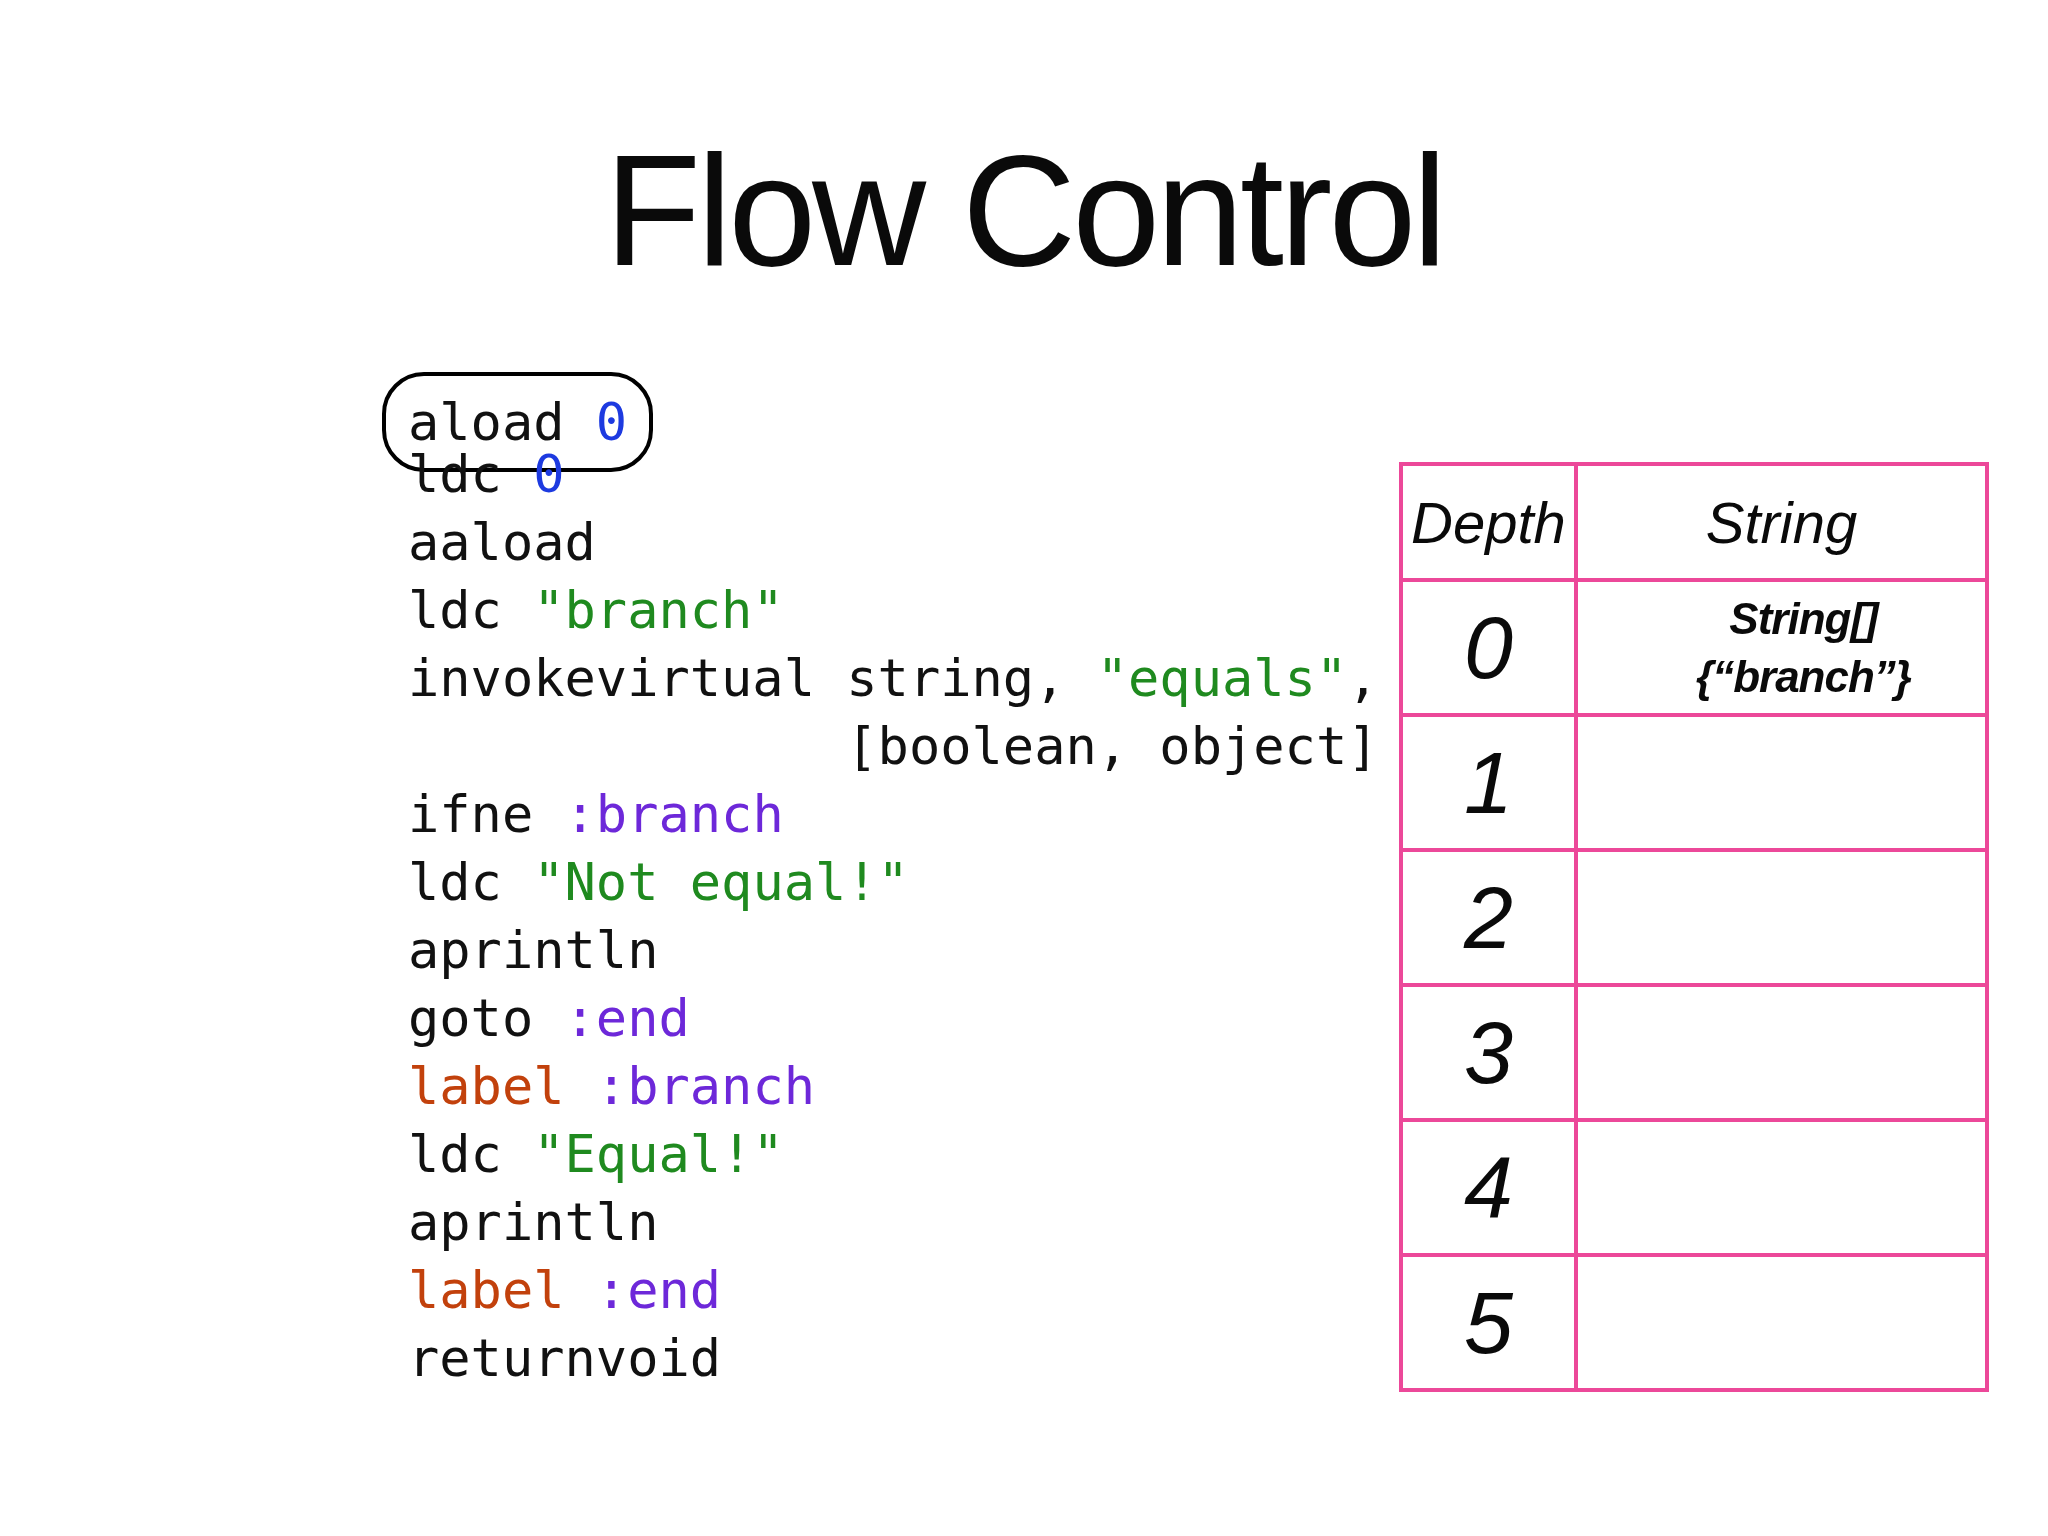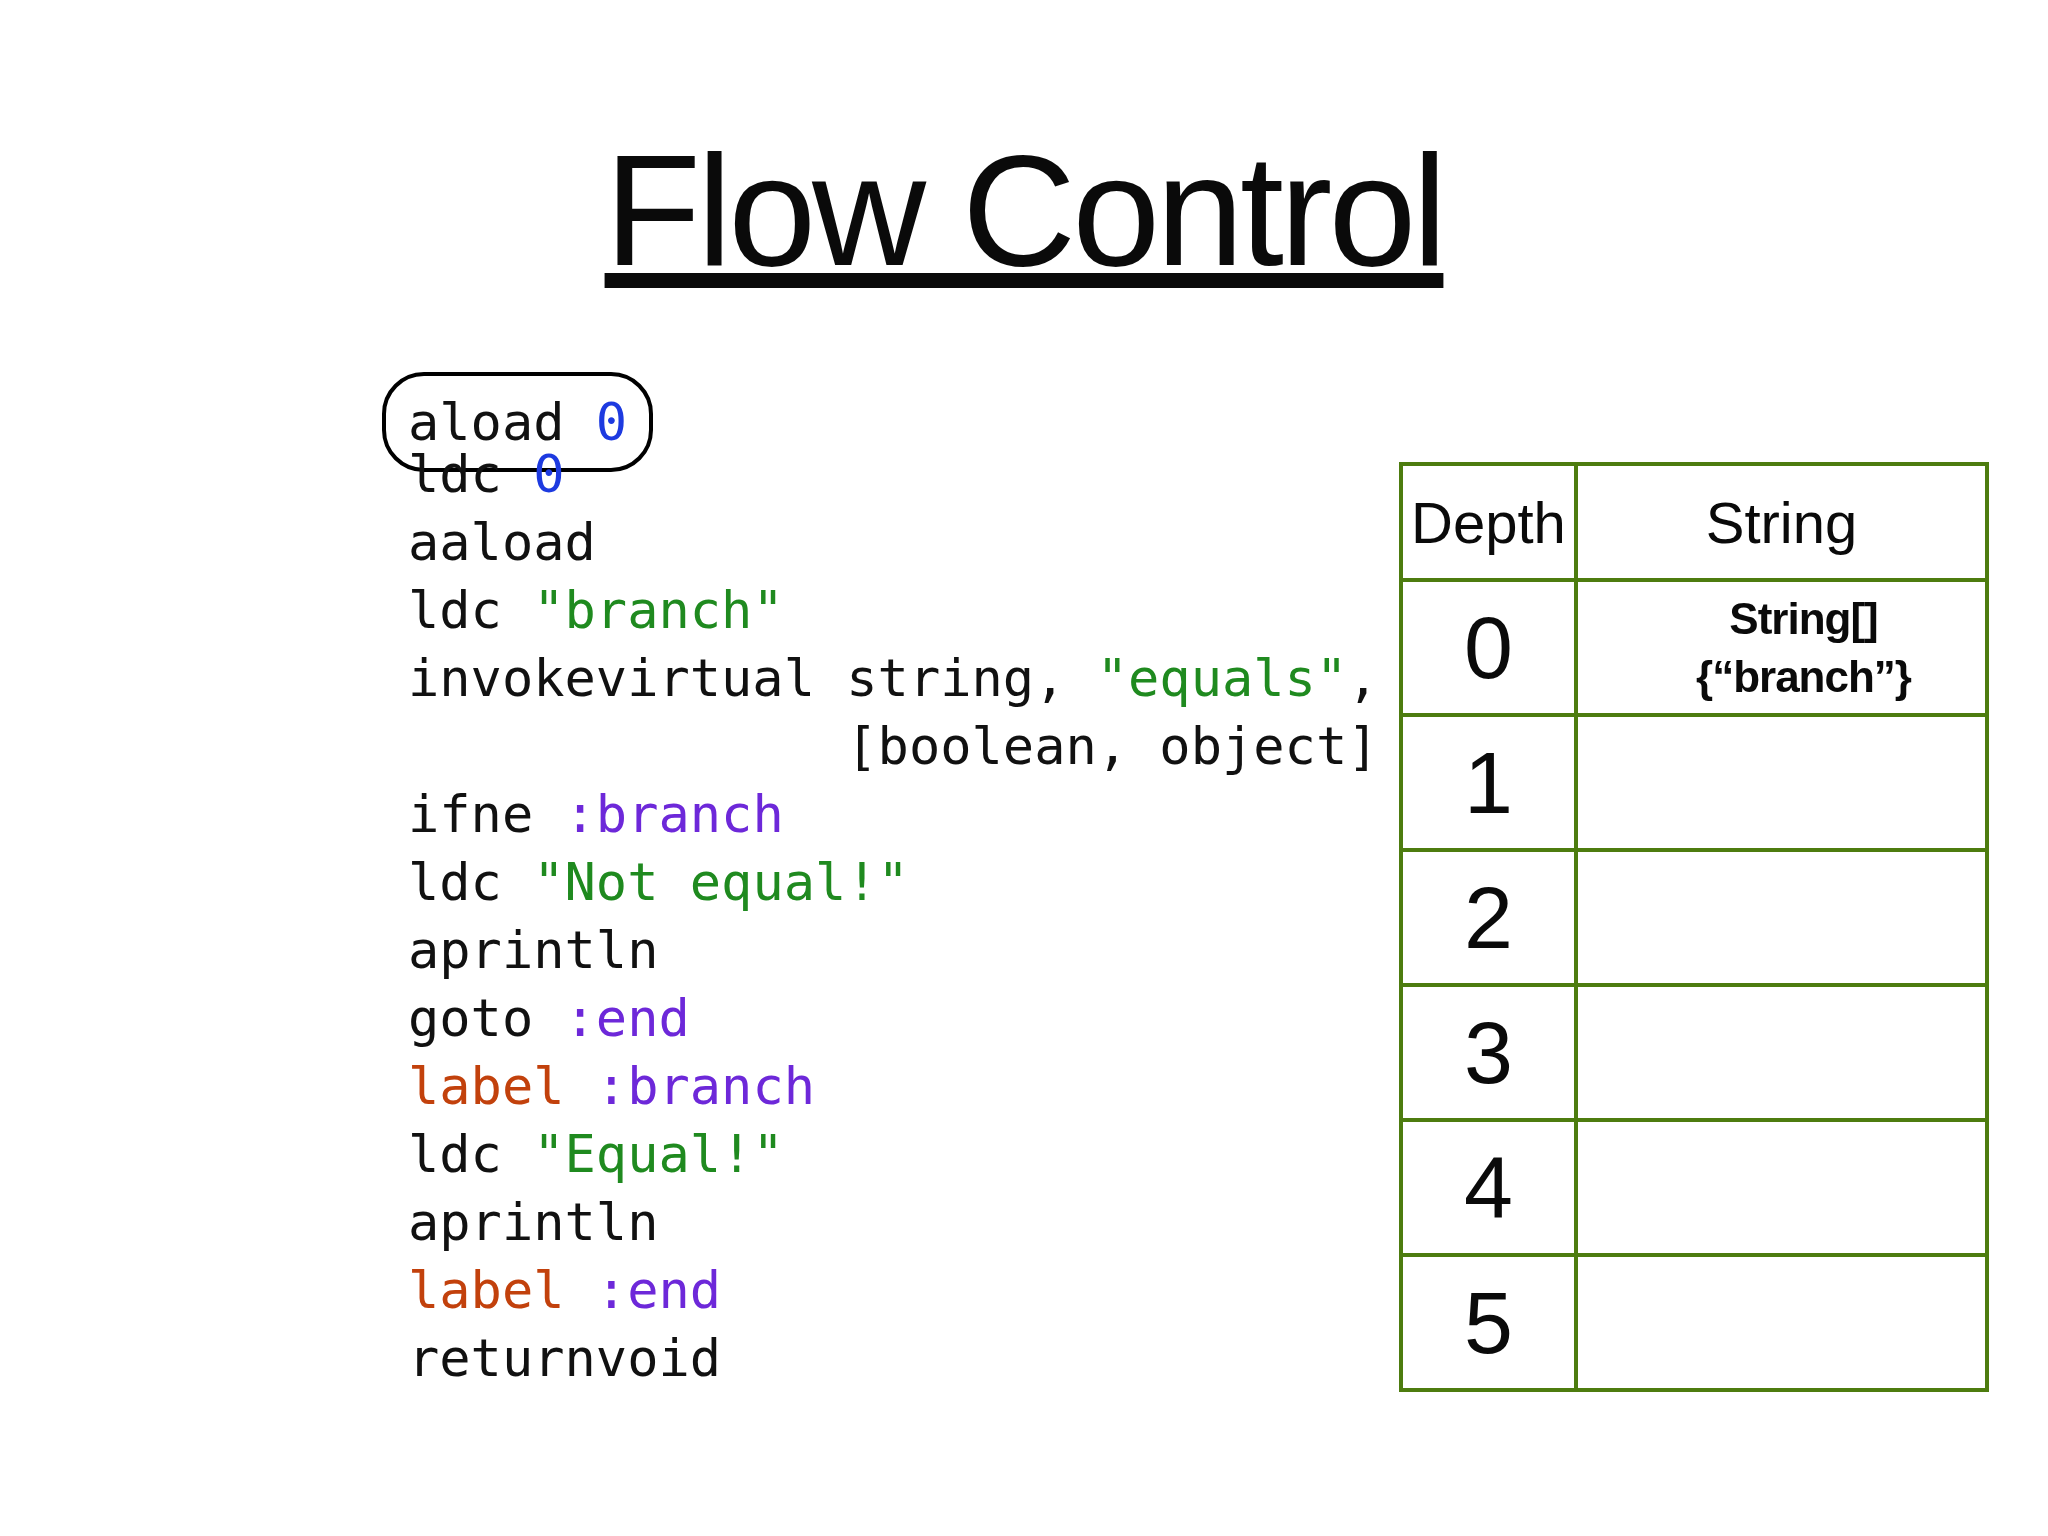--- a/index.html
+++ b/index.html
@@ -20,21 +20,20 @@
     top: 128px;
     left: 0;
     width: 2048px;
     margin: 0;
     text-align: center;
     font-size: 158px;
     font-weight: 400;
     letter-spacing: -4px;
     line-height: 1.05;
     color: #0a0a0a;
-    text-decoration: underline;
   }
   .code {
     position: absolute;
     left: 408px;
     top: 372px;
     font-family: "DejaVu Sans Mono", monospace;
     font-size: 52px;
     line-height: 68px;
     white-space: pre;
     color: #111111;
@@ -55,25 +54,26 @@
 
   .stack-table {
     position: absolute;
     left: 1399px;
     top: 462px;
     border-collapse: collapse;
     table-layout: fixed;
     background: #ffffff;
   }
   .stack-table th, .stack-table td {
-    border: 4px solid #4d7c0f;
+    border: 4px solid #ec4899;
     padding: 0;
     text-align: center;
     vertical-align: middle;
     color: #0a0a0a;
+    font-style: italic;
   }
   .header-row th { height: 112px; font-weight: 400; font-size: 58px; }
   .depth-header { width: 171px; }
   .value-header { width: 407px; }
   .depth-cell {
     width: 171px; height: 131px;
     font-size: 88px; font-weight: 400; line-height: 1;
   }
   .value-cell { width: 407px; height: 131px; }
   .value-line {

